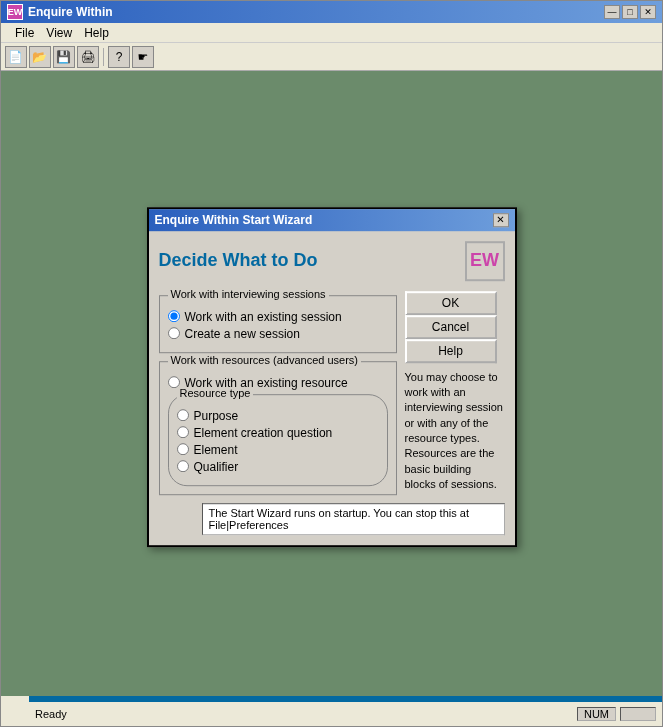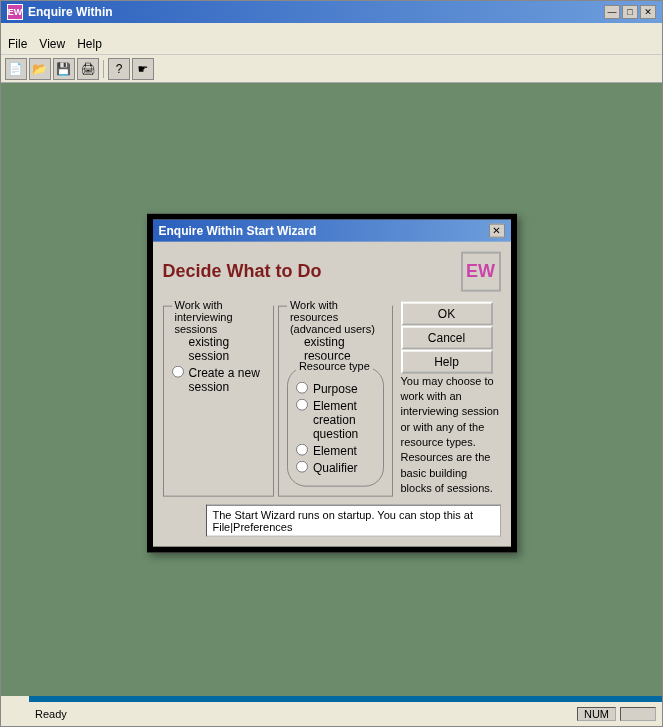--- a/index.html
+++ b/index.html
@@ -71,24 +71,24 @@
       display: flex;
       align-items: center;
       justify-content: center;
       font-size: 9px;
       color: #000;
     }
 
     
     .menu-bar {
       display: flex;
-      align-items: flex-end;
+      align-items: flex-start;
       background: #ece9d8;
-      padding: 2px 1px;
-      height: 32px;
+      padding: 2px 8px;
+      height: 20px;
       border-bottom: 1px solid #ccc;
       flex-shrink: 0;
     }
 
     .menu-item {
       padding: 1px 6px;
       font-size: 12px;
       cursor: pointer;
     }
 
@@ -157,21 +157,21 @@
     }
 
     
     .dialog {
       position: absolute;
       top: 50%;
       left: 50%;
       transform: translate(-50%, -52%);
       width: 370px;
       background: #d4d0c8;
-      border: 6px solid #000000;
+      border: 2px solid #000000;
       box-shadow: 3px 3px 8px rgba(0,0,0,0.4);
     }
 
     .dialog-title-bar {
       background: linear-gradient(to right, #2a5fbd, #6e9edc);
       color: white;
       display: flex;
       align-items: center;
       justify-content: space-between;
       padding: 3px 6px;
@@ -201,21 +201,21 @@
     }
 
     .dialog-header {
       display: flex;
       align-items: center;
       justify-content: space-between;
       margin-bottom: 10px;
     }
 
     .dialog-heading {
-      color: #7f1d1d;
+      color: #0369a1;
       font-size: 18px;
       font-weight: bold;
     }
 
     .dialog-icon {
       width: 40px;
       height: 40px;
       border: 2px solid #aaa;
       background: #d4d0c8;
       display: flex;
@@ -227,20 +227,21 @@
     }
 
     .dialog-main {
       display: flex;
       gap: 8px;
     }
 
     .dialog-left {
       flex: 1;
       display: flex;
+      flex-direction: column;
       gap: 4px;
     }
 
     .dialog-right {
       width: 100px;
       display: flex;
       flex-direction: column;
       gap: 0;
     }
 
@@ -293,21 +294,21 @@
       text-align: center;
       display: flex;
       align-items: center;
       justify-content: center;
     }
 
     .help-text {
       font-size: 11px;
       color: #000;
       line-height: 1.4;
-      margin-top: 0;
+      margin-top: 7px;
     }
 
     
     .dialog-statusbar {
       border: 1px inset #aaa;
       background: #fff;
       padding: 3px 6px;
       font-size: 11px;
       margin-top: 8px;
       margin-left: 43px;

